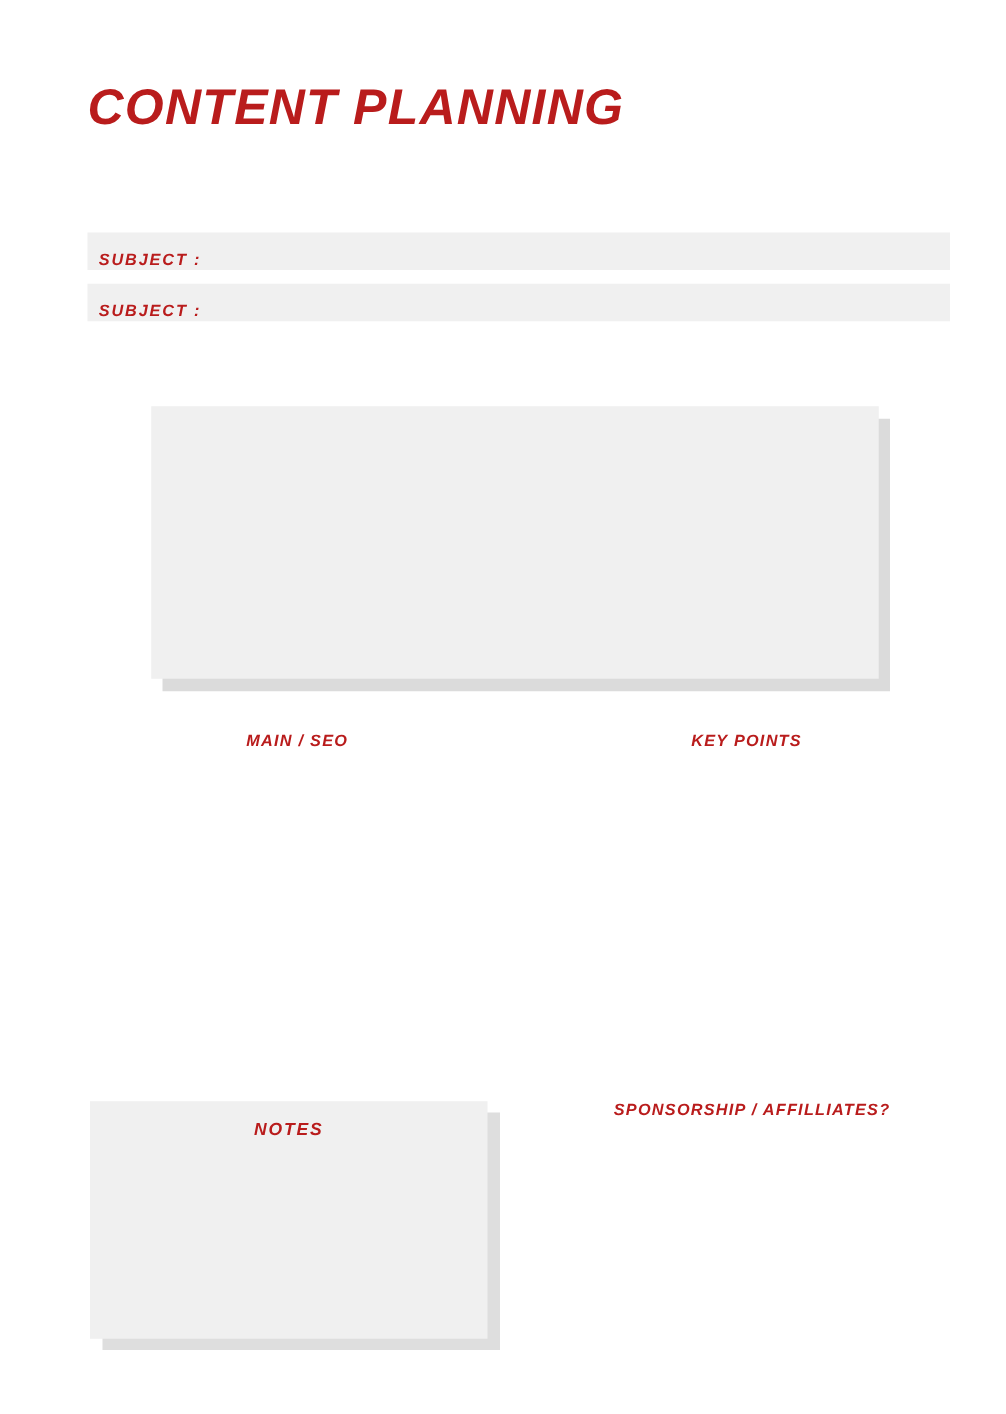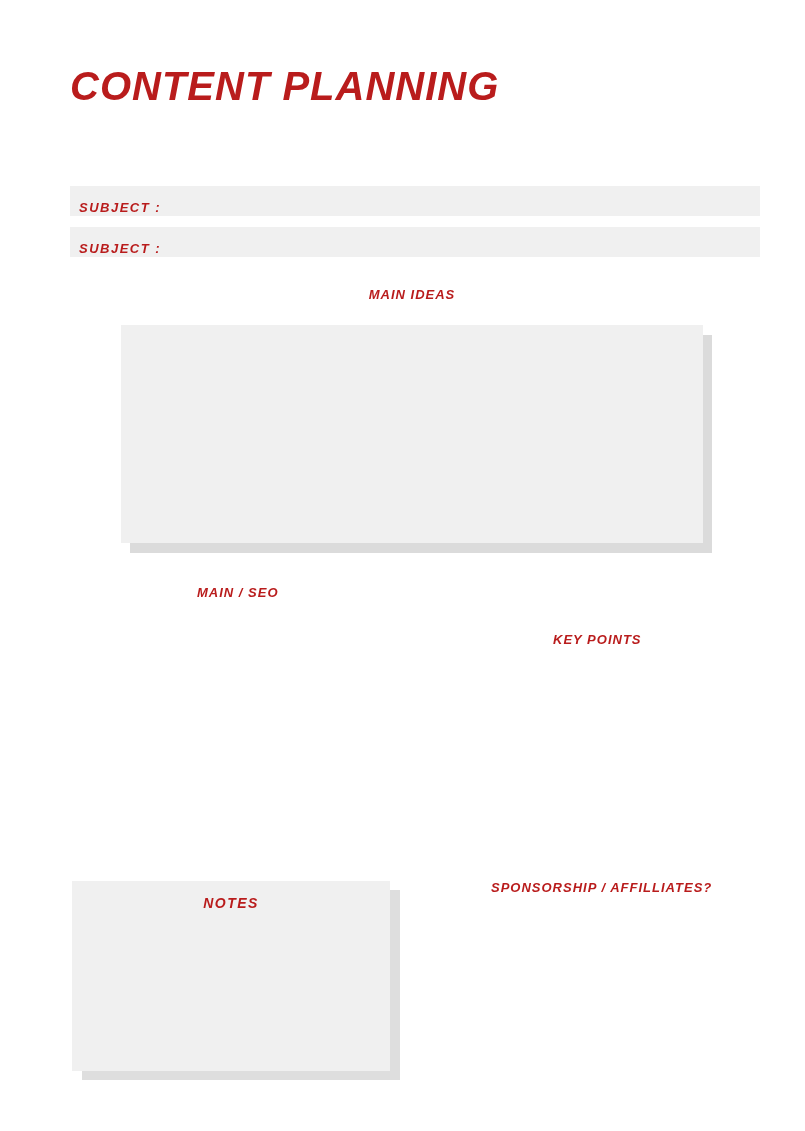--- a/index.html
+++ b/index.html
@@ -58,21 +58,21 @@
     letter-spacing: 1px;
     white-space: nowrap;
   }
   .main-ideas-heading {
     left: 121px;
     width: 582px;
     top: 287px;
     text-align: center;
   }
   .tags-heading  { left: 197px; top: 585px; }
-  .keypoints-heading { left: 553px; top: 585px; margin-top: 47px; }
+  .keypoints-heading { left: 553px; top: 585px; }
   .sponsorship-heading { left: 491px; top: 880px; text-align: center; }
   .main-ideas-box {
     position: absolute;
     left: 121px;
     top: 325px;
     width: 582px;
     height: 218px;
     background: #f0f0f0;
     box-shadow: 9px 10px 0 0 #dbdbdb;
   }
@@ -118,21 +118,20 @@
   <div class="field-bar subject">
     <span class="comic field-label">SUBJECT :</span>
     <span class="comic field-value"></span>
   </div>
 
   <div class="field-bar platform">
     <span class="comic field-label">SUBJECT :</span>
     <span class="comic field-value"></span>
   </div>
 
-  <div class="comic section-heading main-ideas-heading">MAIN IDEAS</div>
 
   <div class="main-ideas-box">
     <div class="comic writable-area"></div>
   </div>
 
   <div class="comic section-heading tags-heading">MAIN / SEO</div>
 
   <div class="empty-section-area tags"></div>
 
   <div class="comic section-heading keypoints-heading">KEY POINTS</div>

